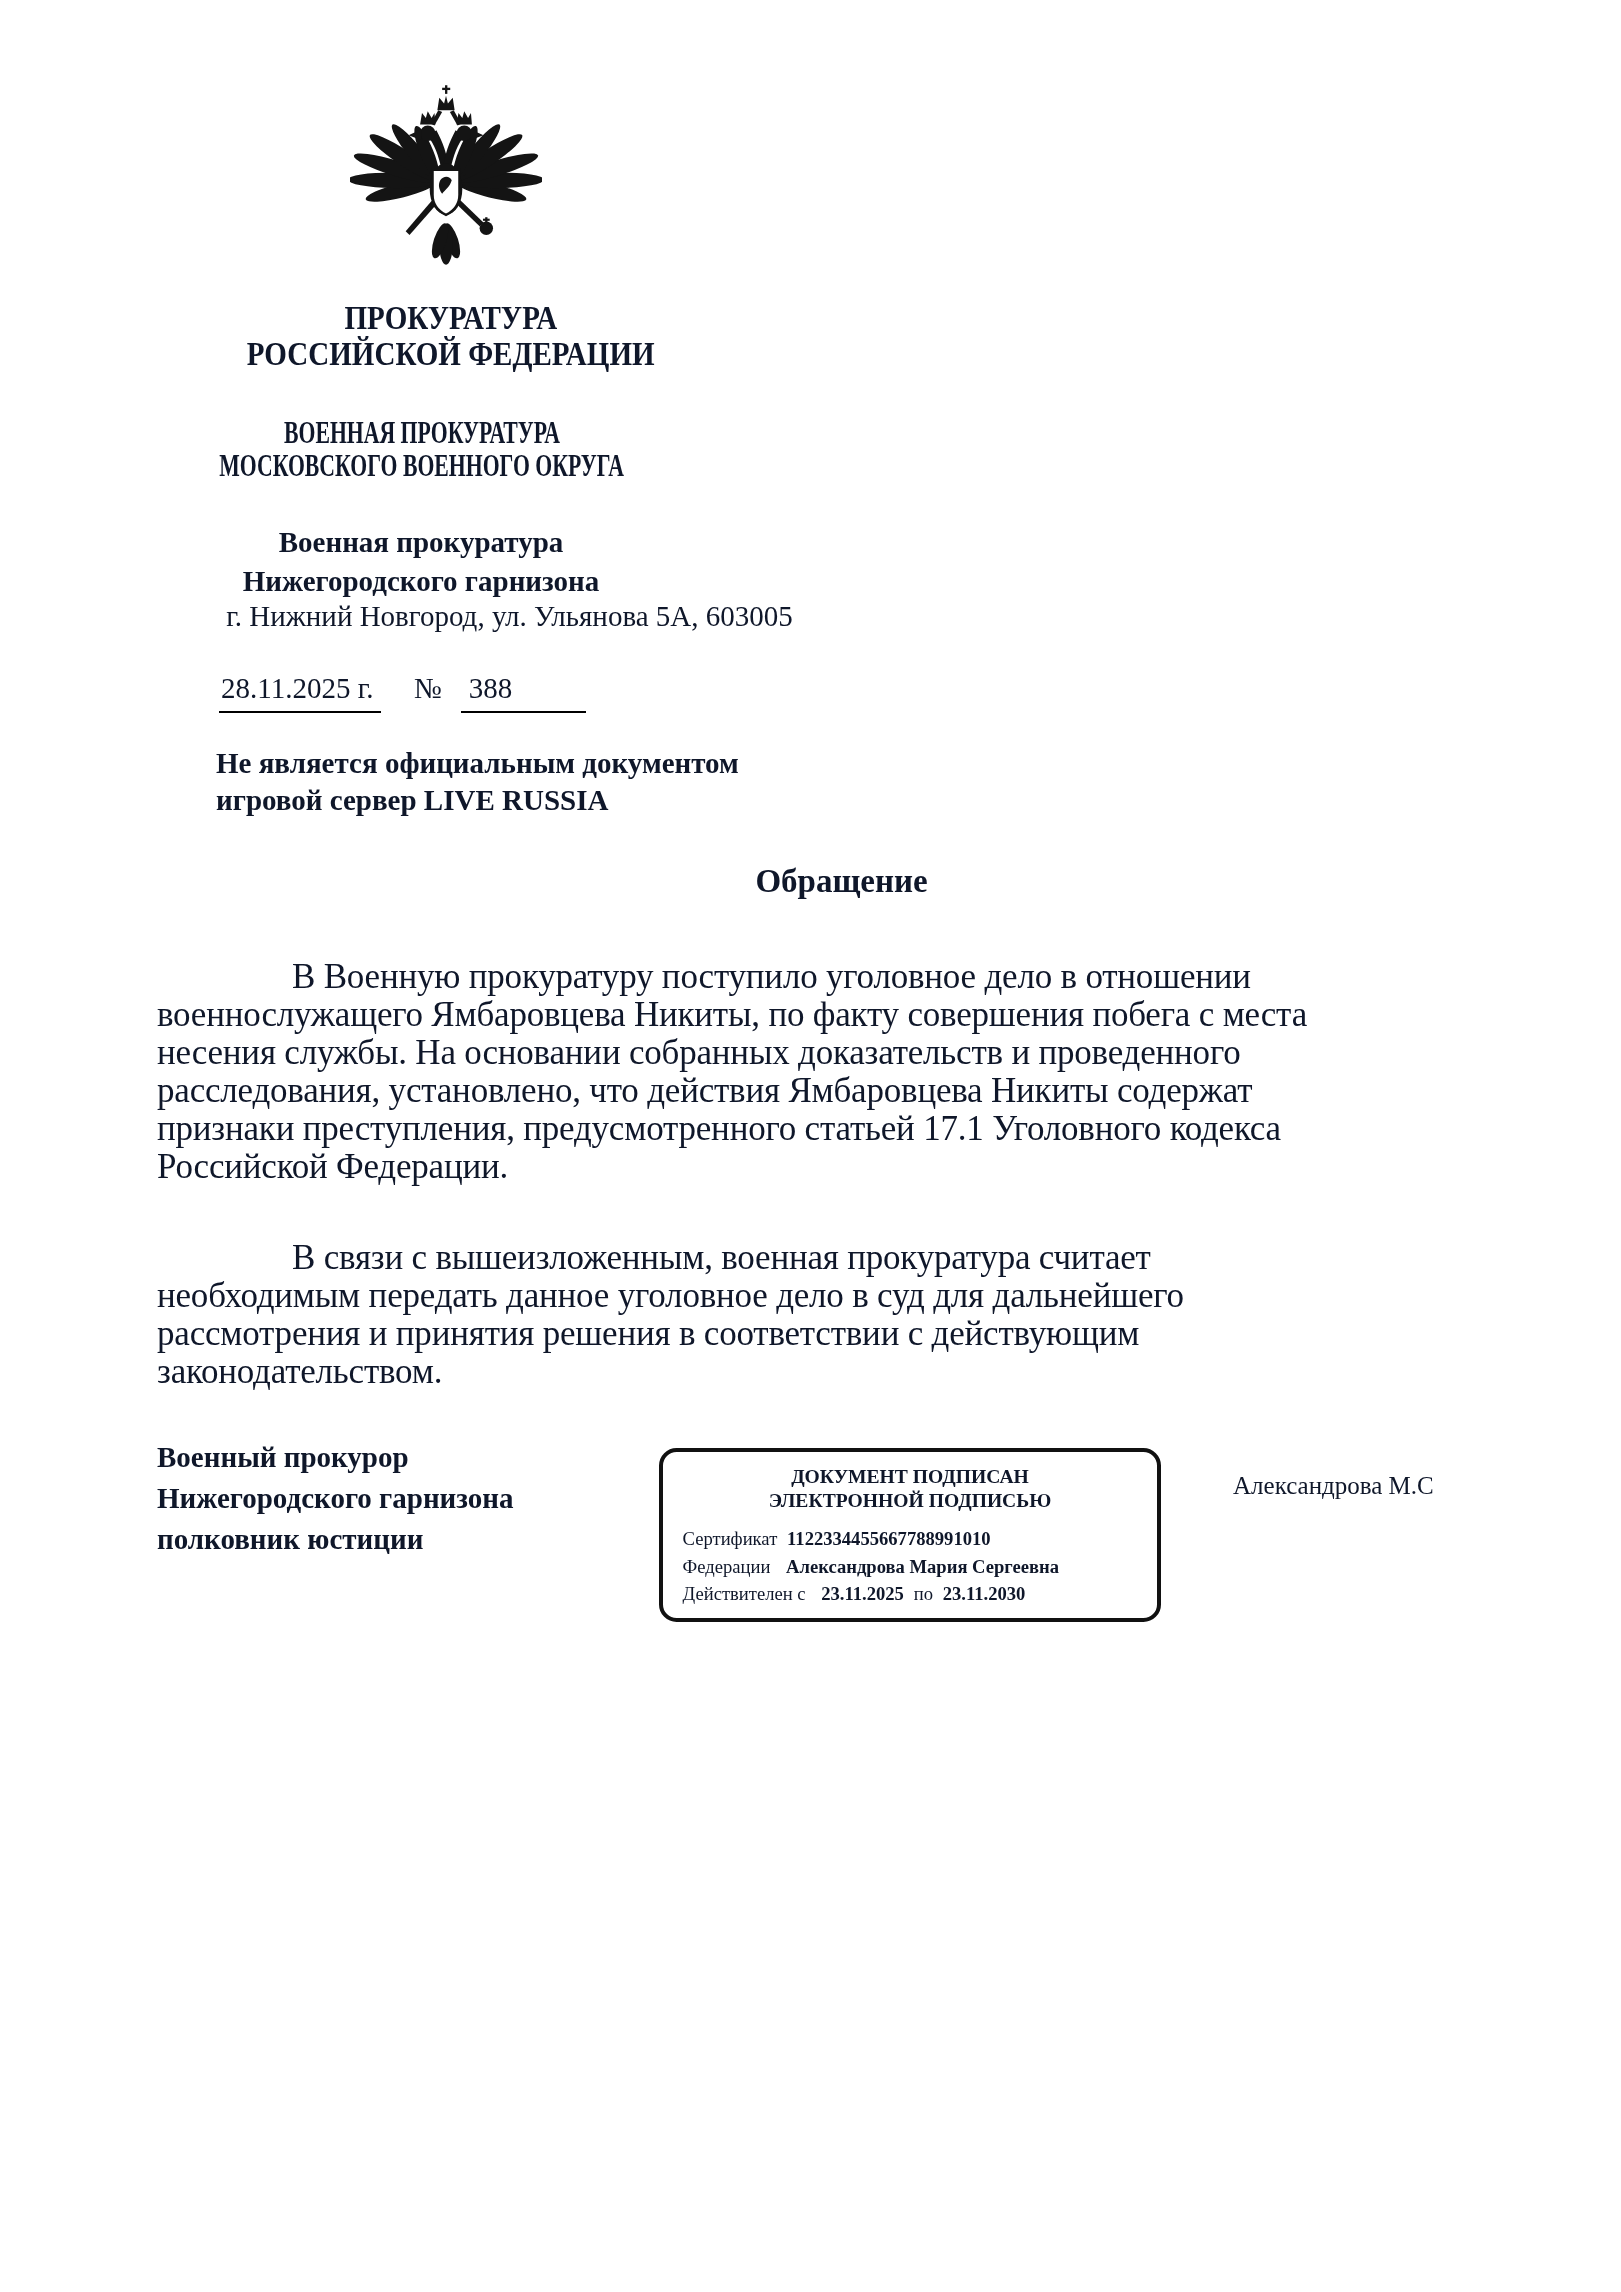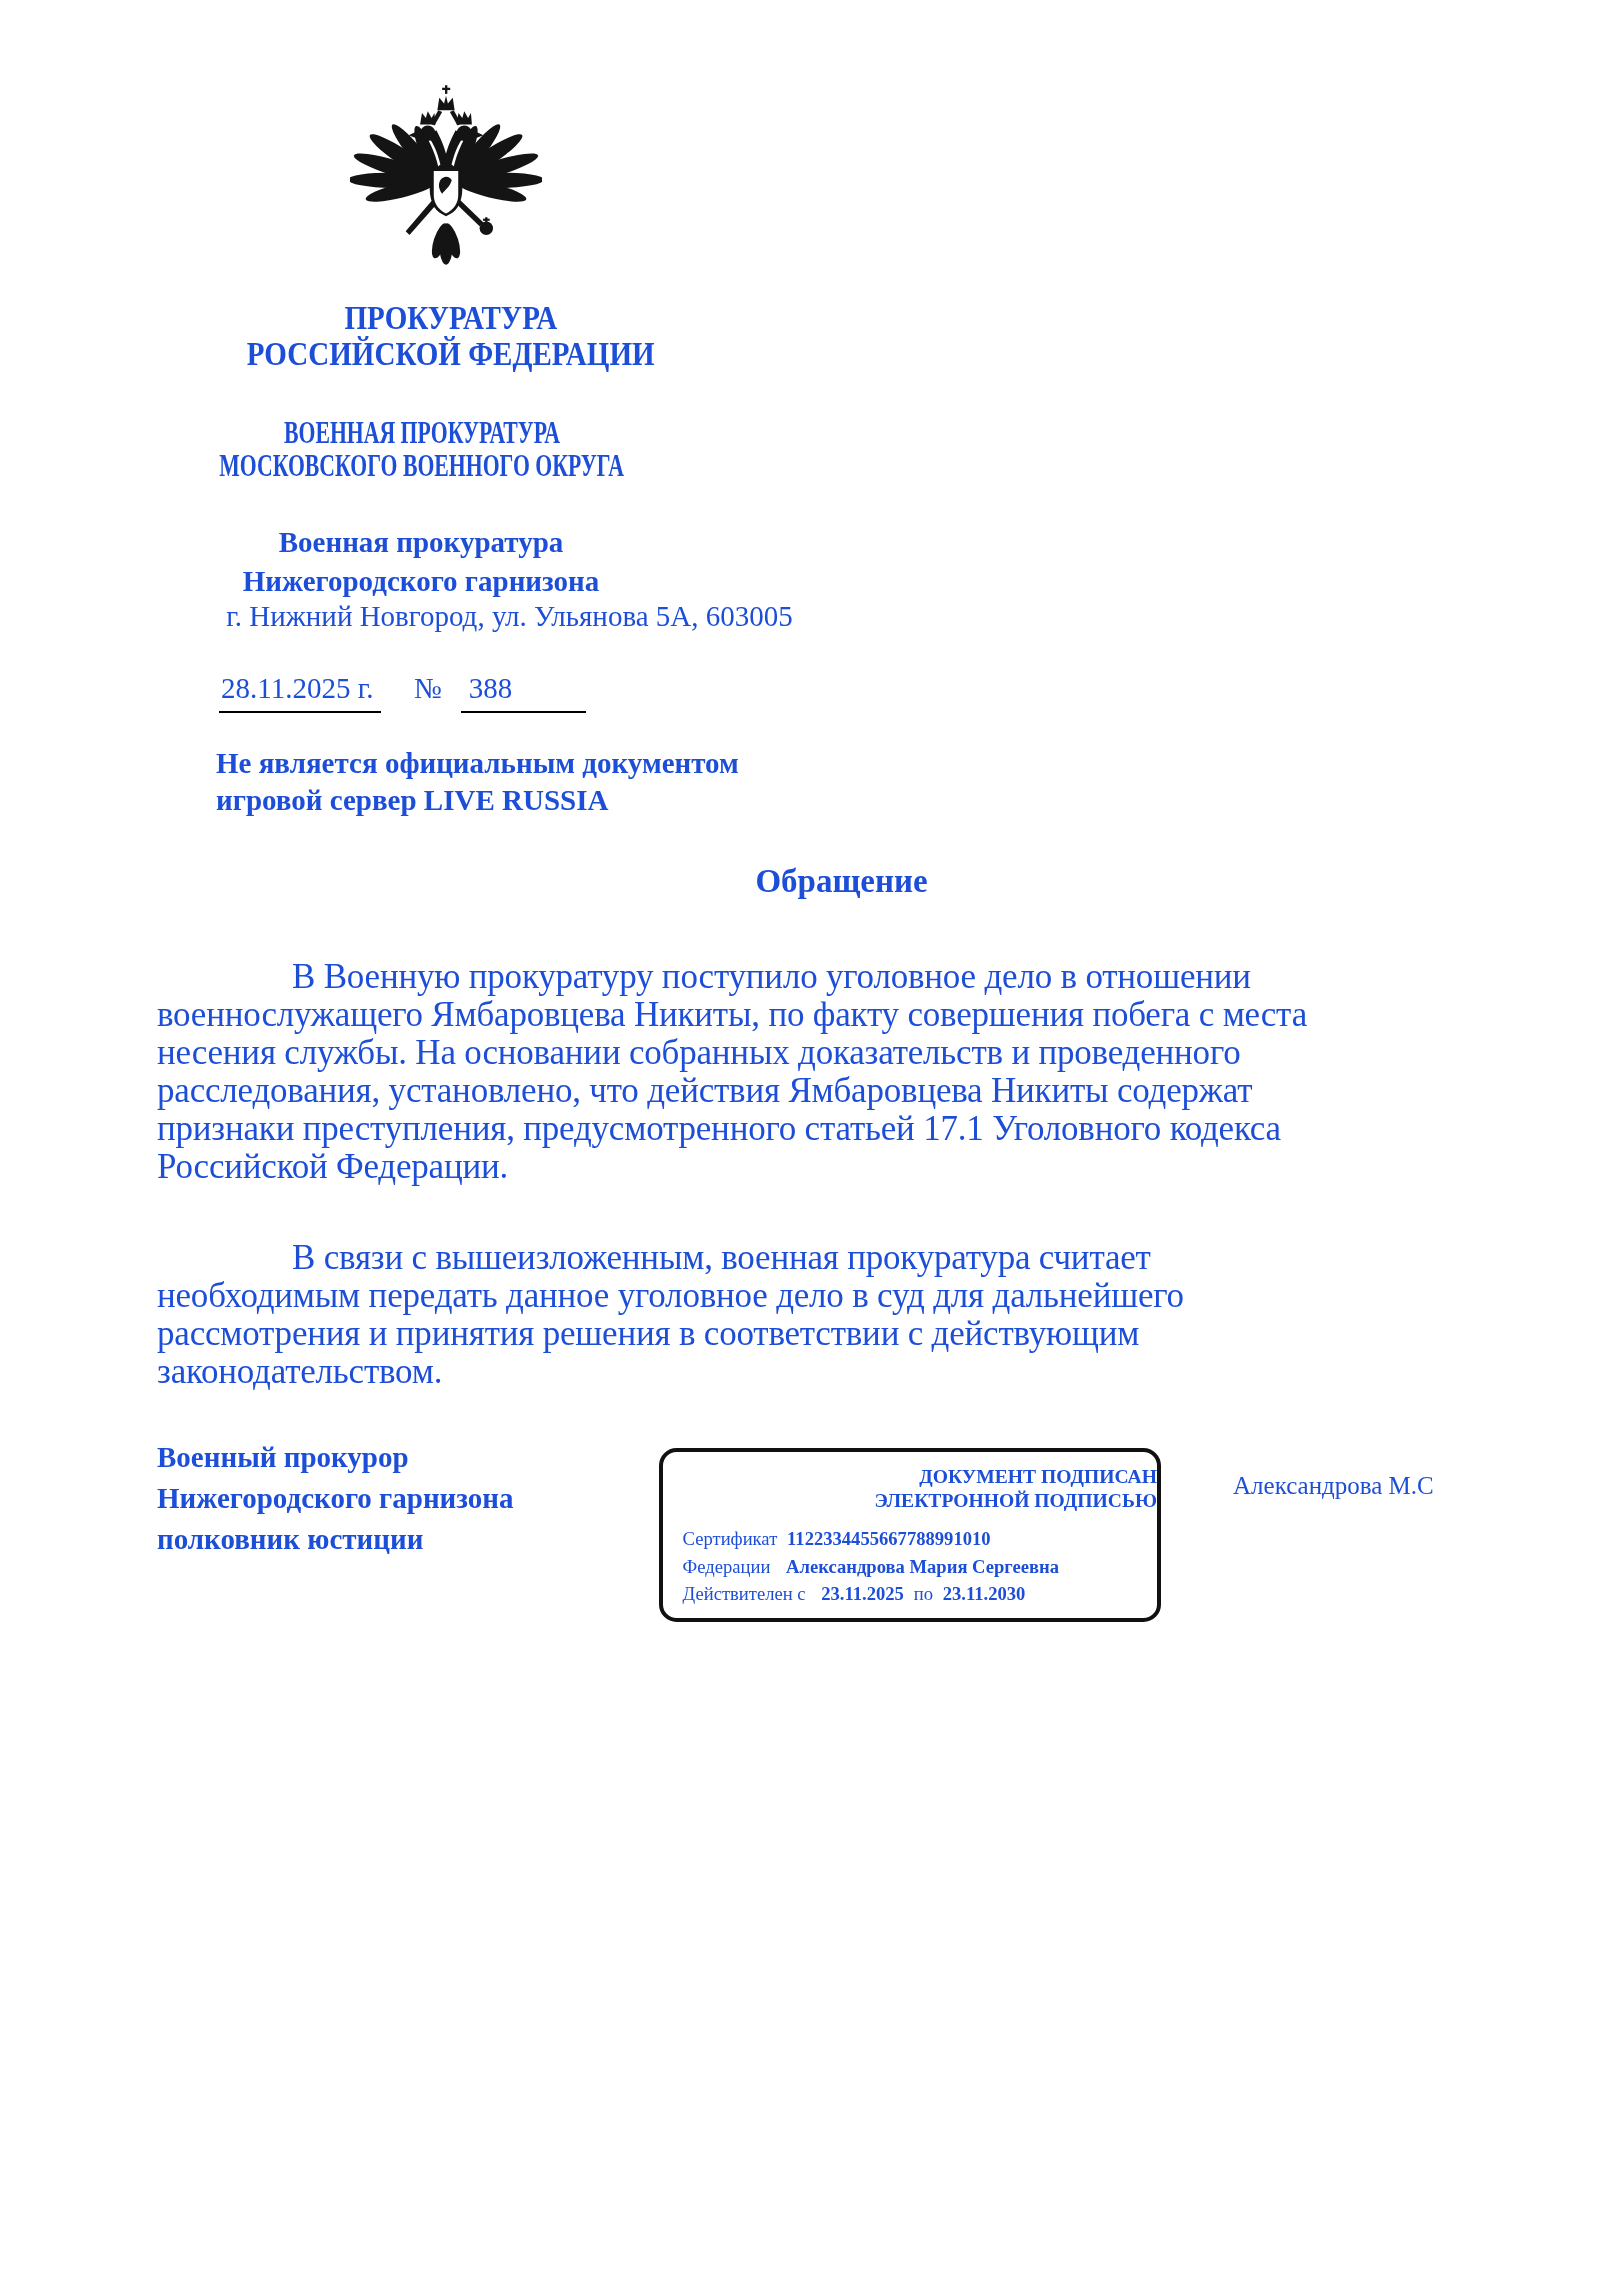--- a/index.html
+++ b/index.html
@@ -1,21 +1,21 @@
 <!DOCTYPE html>
 <html lang="ru"><head>
 <meta charset="utf-8">
 <style>
   html,body{margin:0;padding:0;background:#ffffff;}
   .page{
     position:relative;
     width:1621px;height:2293px;
     background:#ffffff;
     font-family:"Liberation Serif","DejaVu Serif",serif;
-    color:#1d4ed8;
+    color:#0f172a;
     overflow:hidden;
   }
   .abs{position:absolute;}
   
   .emblem{left:350px;top:80px;width:192px;height:214px;}
   
   .org{left:137px;top:300px;width:627px;text-align:center;
        font-weight:bold;font-size:33px;line-height:36px;}
   .org .squeeze{display:inline-block;transform:scaleX(0.88);transform-origin:center;white-space:nowrap;}
   .unit{left:108px;top:416px;width:627px;text-align:center;
@@ -39,21 +39,21 @@
   
   .body-text{left:157px;top:958px;width:1191px;font-size:35px;line-height:38px;
              letter-spacing:-0.2px;}
   .body-text p{margin:0 0 53px 0;text-indent:135px;}
   
   .sig-post{left:157px;top:1437px;font-size:29px;line-height:41px;font-weight:bold;}
   .sig-name{left:1233px;top:1472px;font-size:25px;white-space:nowrap;}
   
   .stamp{left:659px;top:1448px;width:502px;height:174px;box-sizing:border-box;
          border:4.9px solid #111;border-radius:17.6px;background:#fff;}
-  .stamp-title{margin-top:12.7px;text-align:right;font-weight:bold;font-size:19.6px;line-height:24.5px;}
+  .stamp-title{margin-top:12.7px;text-align:center;font-weight:bold;font-size:19.6px;line-height:24.5px;}
   .stamp-rows{margin:11.8px 0 0 19.6px;font-size:18.6px;line-height:27.4px;}
   .stamp-rows .val{font-weight:bold;}
   .gap-s{display:inline-block;width:9.8px;}
   .gap-m{display:inline-block;width:15.7px;}
 </style>
 </head>
 <body>
 
 <div class="page">
 

